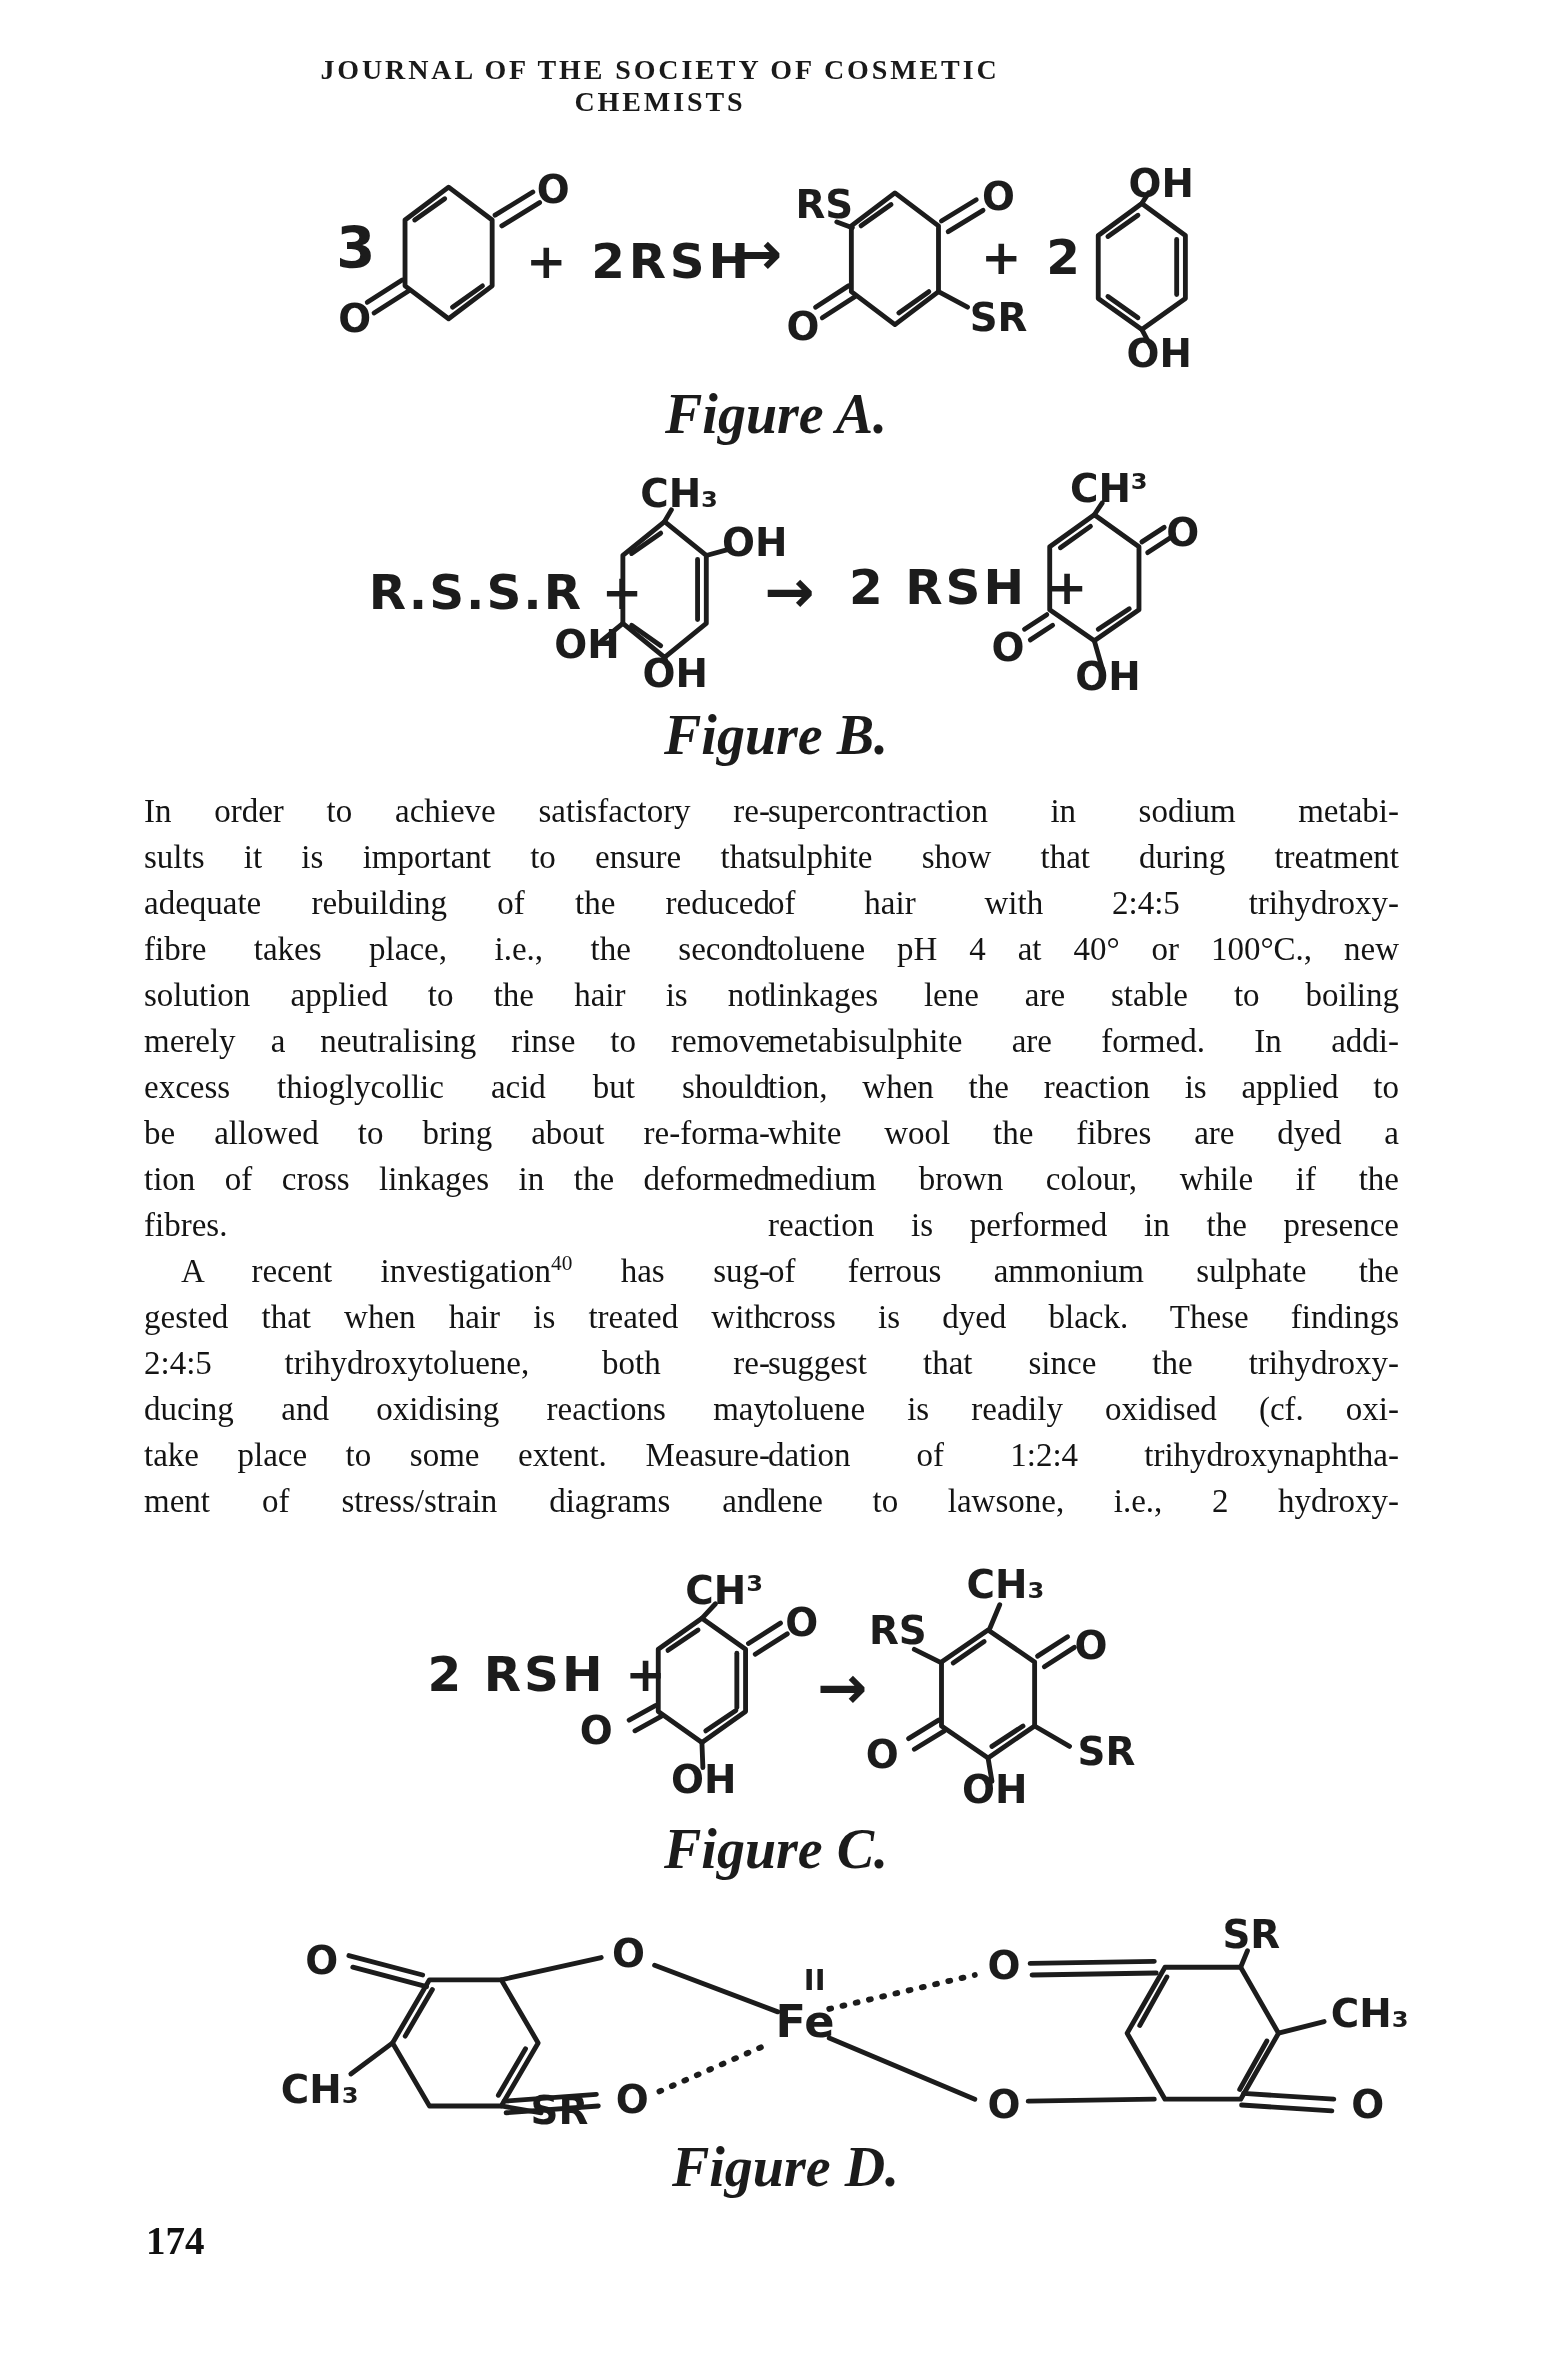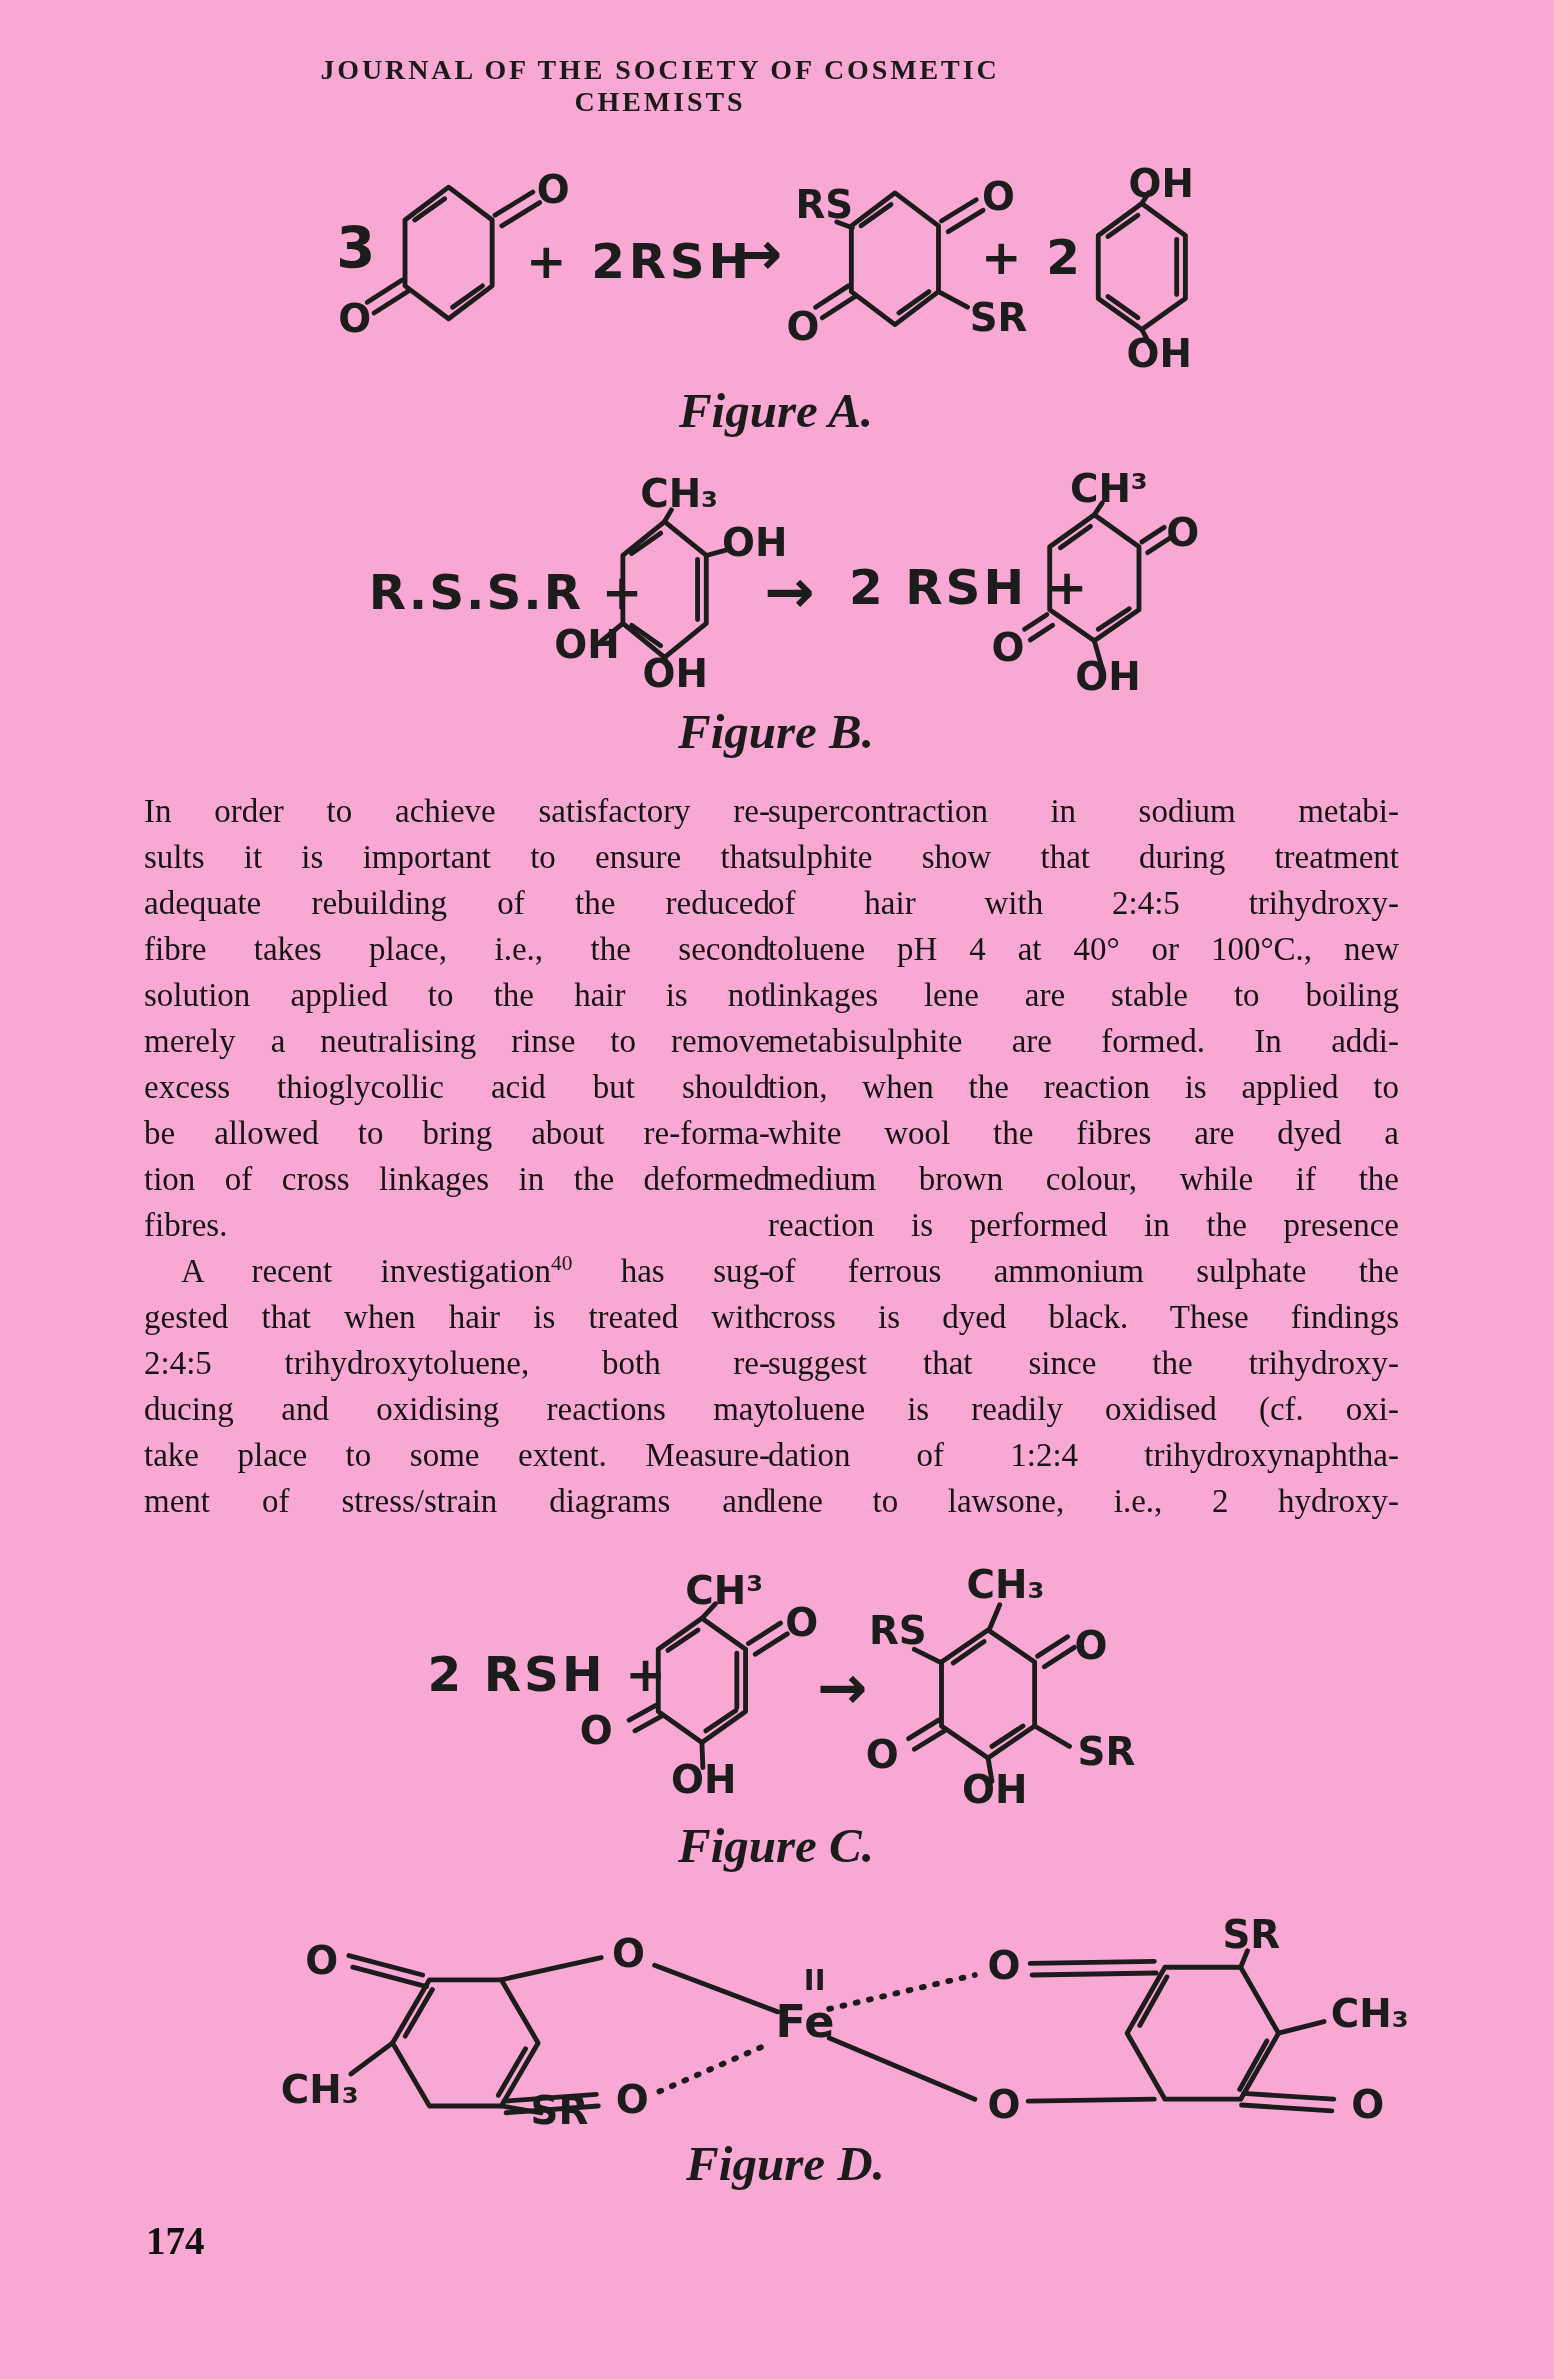--- a/index.html
+++ b/index.html
@@ -1,28 +1,28 @@
 <!DOCTYPE html>
 <html><head>
 <meta charset="utf-8">
 <style>
   html,body { margin:0; padding:0; background:#777; }
   .page {
     position:relative; width:1555px; height:2379px;
-    background:#f9a8d4; overflow:hidden;
+    background:#ffffff; overflow:hidden;
     font-family:"Liberation Serif", serif; color:#161616;
   }
   .header {
     position:absolute; left:233px; top:54px; width:854px;
     text-align:center; font-size:28px; font-weight:bold; letter-spacing:2.9px;
     color:#1a1a1a;
   }
   .cap {
     position:absolute; width:272px; text-align:center;
-    font-style:italic; font-weight:bold; font-size:49px; color:#1b1b1b;
+    font-style:italic; font-weight:bold; font-size:56px; color:#1b1b1b;
   }
   .col { position:absolute; top:788px; font-size:33px; color:#141414; }
   .col .line {
     line-height:46px; text-align:justify; text-align-last:justify;
     white-space:normal;
   }
   .col .line.end { text-align-last:left; }
   .col .line.indent { padding-left:37px; }
   .col sup { font-size:21.3px; line-height:0; }
   .fig { position:absolute; }

